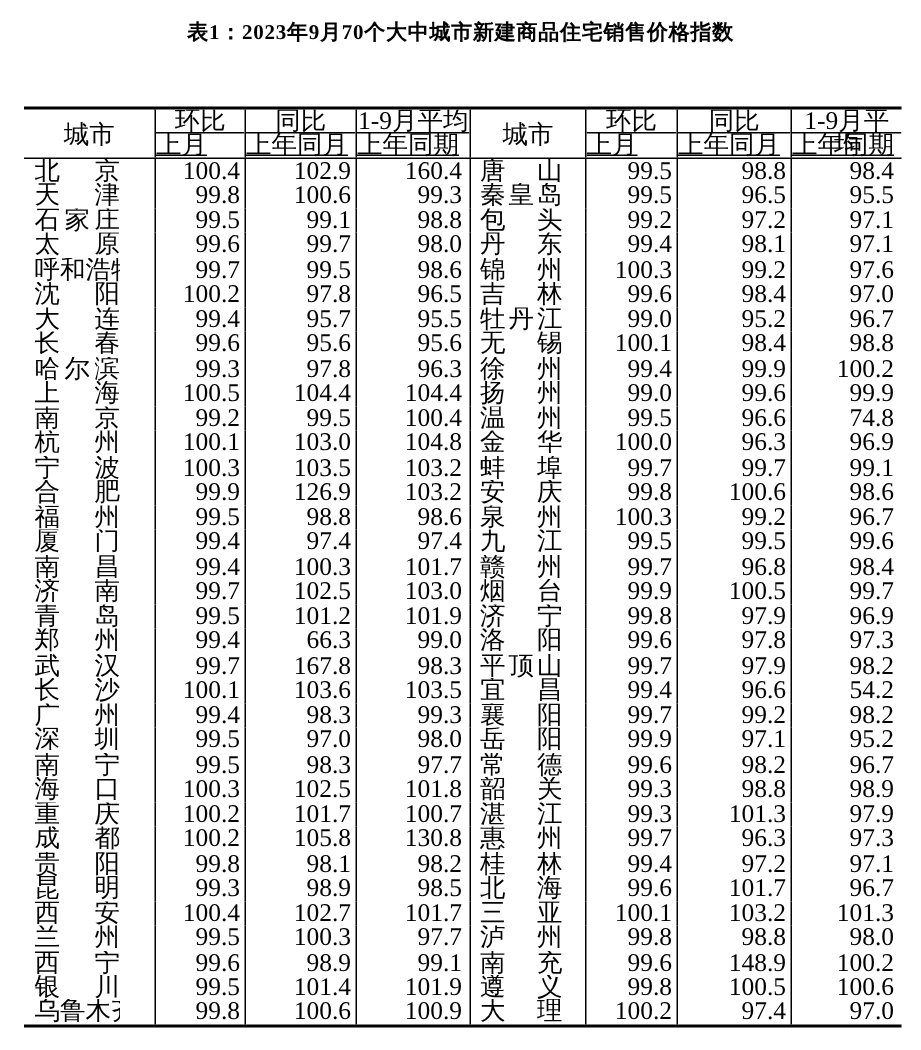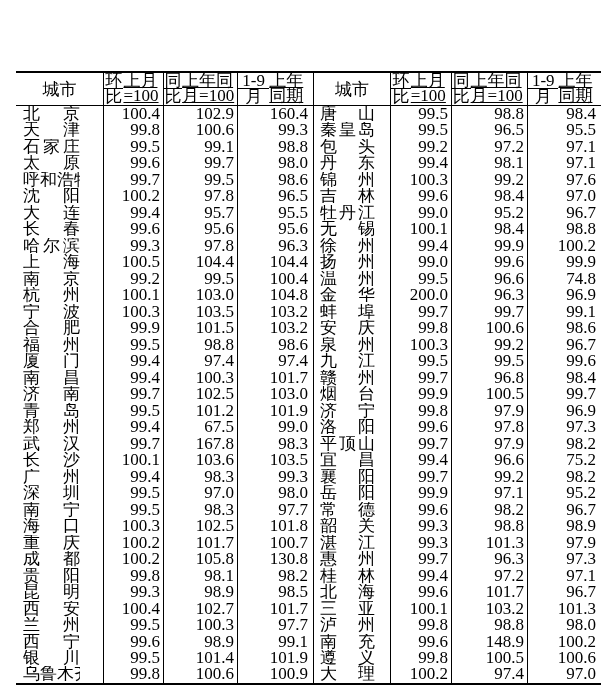--- a/index.html
+++ b/index.html
@@ -13,35 +13,36 @@
   .cell{box-sizing:border-box;overflow:hidden;}
   .c1{width:88px;border-right:1px solid #000;}
   .c2{width:60px;border-right:1px solid #000;}
   .c3{width:74px;border-right:1px solid #000;}
   .c4{width:76px;border-right:1px solid #000;}
   .c5{width:77px;border-right:1px solid #000;}
   .c6{width:61px;border-right:1px solid #000;}
   .c7{width:76px;border-right:1px solid #000;}
   .c8{width:73px;}
   .hcity{display:flex;align-items:center;justify-content:center;}
-  .hcol{display:flex;flex-direction:row;}
+  .hcol{display:flex;flex-direction:column;}
   .hcol .htop{height:16px;line-height:16px;text-align:center;border-bottom:1px solid #000;box-sizing:border-box;}
   .hcol .hbot{height:15px;line-height:15px;text-align:left;text-decoration:underline;}
   .row{display:flex;height:16.486px;}
   .row .cell{height:100%;line-height:16.486px;}
   .val{text-align:right;padding-right:3px;}
   .val-last{text-align:right;padding-right:5px;}
   .cityname{display:flex;justify-content:space-between;overflow:hidden;}
   .cityname.l{margin-left:7px;width:57px;}
   .cityname.r{margin-left:6px;width:55px;}
 </style>
 </head>
 <body>
 
 <div class="page">
+  <div class="title">表1：2023年9月70个大中城市新建商品住宅销售价格指数</div>
 
   <div class="tbl">
     <div class="hdr">
       <div class="cell c1 hcity">城市</div>
       <div class="cell c2 hcol">
         <div class="htop">环比</div>
         <div class="hbot">上月=100</div>
       </div>
       <div class="cell c3 hcol">
         <div class="htop">同比</div>
@@ -301,21 +302,21 @@
           </div>
           <div class="cell c2 val">100.1</div>
           <div class="cell c3 val">103.0</div>
           <div class="cell c4 val-last">104.8</div>
           <div class="cell c5">
             <div class="cityname r">
               <span>金</span>
               <span>华</span>
             </div>
           </div>
-          <div class="cell c6 val">200.0</div>
+          <div class="cell c6 val">100.0</div>
           <div class="cell c7 val">96.3</div>
           <div class="cell c8 val-last">96.9</div>
         </div>
         <div class="row">
           <div class="cell c1">
             <div class="cityname l">
               <span>宁</span>
               <span>波</span>
             </div>
           </div>
@@ -333,21 +334,21 @@
           <div class="cell c8 val-last">99.1</div>
         </div>
         <div class="row">
           <div class="cell c1">
             <div class="cityname l">
               <span>合</span>
               <span>肥</span>
             </div>
           </div>
           <div class="cell c2 val">99.9</div>
-          <div class="cell c3 val">101.5</div>
+          <div class="cell c3 val">126.9</div>
           <div class="cell c4 val-last">103.2</div>
           <div class="cell c5">
             <div class="cityname r">
               <span>安</span>
               <span>庆</span>
             </div>
           </div>
           <div class="cell c6 val">99.8</div>
           <div class="cell c7 val">100.6</div>
           <div class="cell c8 val-last">98.6</div>
@@ -453,21 +454,21 @@
           <div class="cell c8 val-last">96.9</div>
         </div>
         <div class="row">
           <div class="cell c1">
             <div class="cityname l">
               <span>郑</span>
               <span>州</span>
             </div>
           </div>
           <div class="cell c2 val">99.4</div>
-          <div class="cell c3 val">67.5</div>
+          <div class="cell c3 val">66.3</div>
           <div class="cell c4 val-last">99.0</div>
           <div class="cell c5">
             <div class="cityname r">
               <span>洛</span>
               <span>阳</span>
             </div>
           </div>
           <div class="cell c6 val">99.6</div>
           <div class="cell c7 val">97.8</div>
           <div class="cell c8 val-last">97.3</div>
@@ -504,21 +505,21 @@
           <div class="cell c3 val">103.6</div>
           <div class="cell c4 val-last">103.5</div>
           <div class="cell c5">
             <div class="cityname r">
               <span>宜</span>
               <span>昌</span>
             </div>
           </div>
           <div class="cell c6 val">99.4</div>
           <div class="cell c7 val">96.6</div>
-          <div class="cell c8 val-last">75.2</div>
+          <div class="cell c8 val-last">54.2</div>
         </div>
         <div class="row">
           <div class="cell c1">
             <div class="cityname l">
               <span>广</span>
               <span>州</span>
             </div>
           </div>
           <div class="cell c2 val">99.4</div>
           <div class="cell c3 val">98.3</div>

